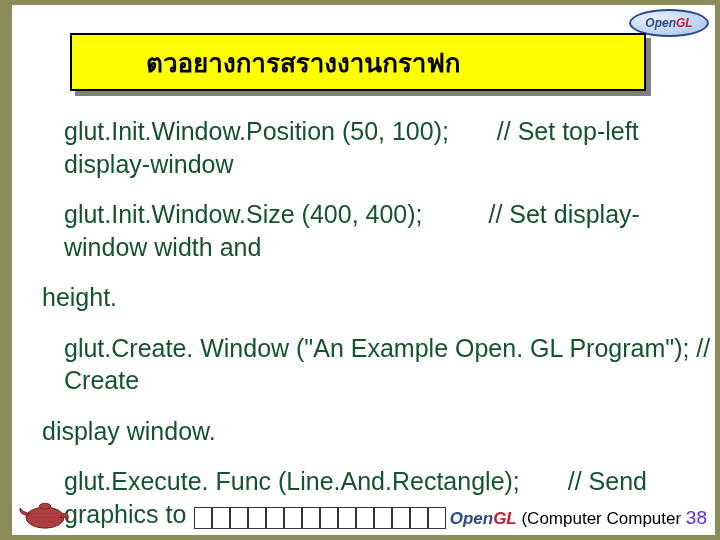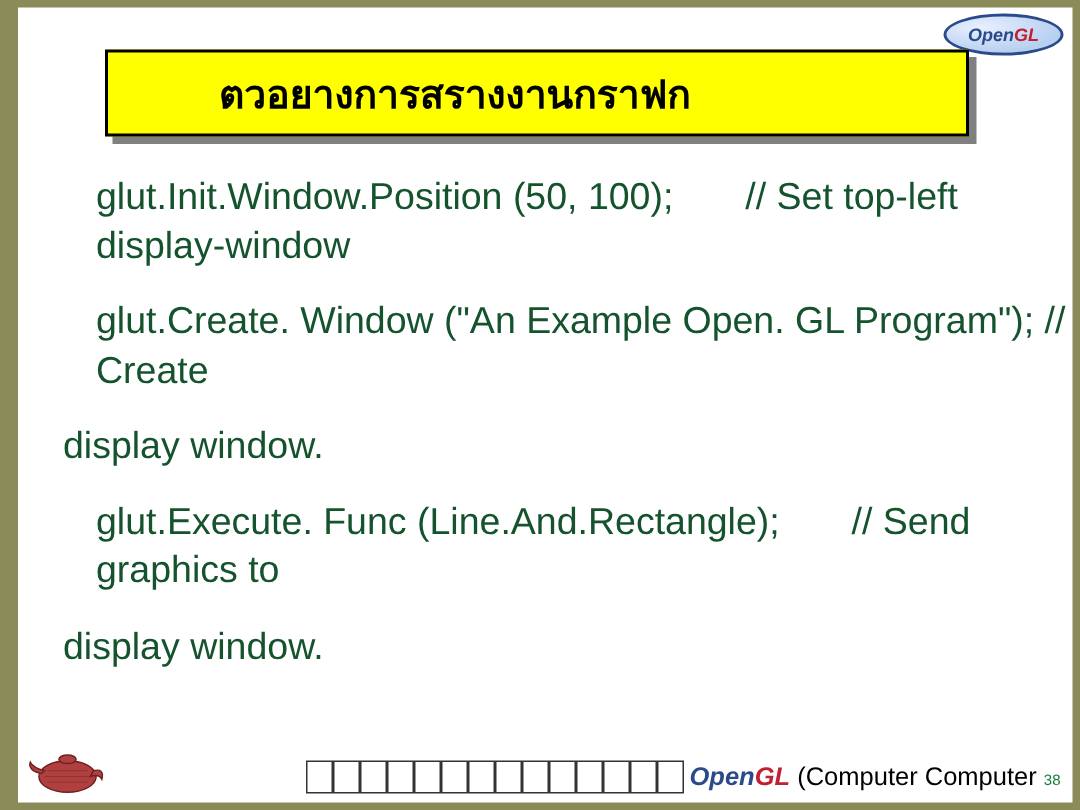--- a/index.html
+++ b/index.html
@@ -98,21 +98,21 @@
     border: 1px solid #333;
     background: #fff;
     display: inline-block;
   }
   .footer-text {
     font-size: 17px;
     white-space: nowrap;
   }
   .footer-open { color: #2a4a8a; font-weight: 600; font-style: italic; }
   .footer-gl { color: #c02030; font-weight: 600; font-style: italic; }
-  .page-num { color: #15803d; font-weight: 400; font-size: 10px; }
+  .page-num { color: #6d28d9; font-weight: 400; font-size: 19px; }
 </style>
 </head>
 <body>
 
 <div class="logo-top">
   <div class="logo-ellipse">
     <span class="logo-open">Open</span>
       <span class="logo-gl">GL</span>
   </div>
 </div>
@@ -120,20 +120,26 @@
 <div class="title-box">
   <span class="title-text">ตวอยางการสรางงานกราฟก</span>
 </div>
 
 <div class="content">
   <div class="indent1">
     <span>glut.Init.Window.Position (50, 100);</span>
     <span style="display:inline-block; width:34px;"></span>
     <span>// Set top-left display-window</span>
   </div>
+  <div class="indent1">
+    <span>glut.Init.Window.Size (400, 400);</span>
+    <span style="display:inline-block; width:52px;"></span>
+    <span>// Set display-window width and</span>
+  </div>
+  <div class="indent0">height.</div>
   <div class="indent1">glut.Create. Window ("An Example Open. GL Program"); // Create</div>
   <div class="indent0">display window.</div>
   <div class="indent1">
     <span>glut.Execute. Func (Line.And.Rectangle);</span>
     <span style="display:inline-block; width:34px;"></span>
     <span> // Send graphics to</span>
   </div>
   <div class="indent0">display window.</div>
 </div>
 

